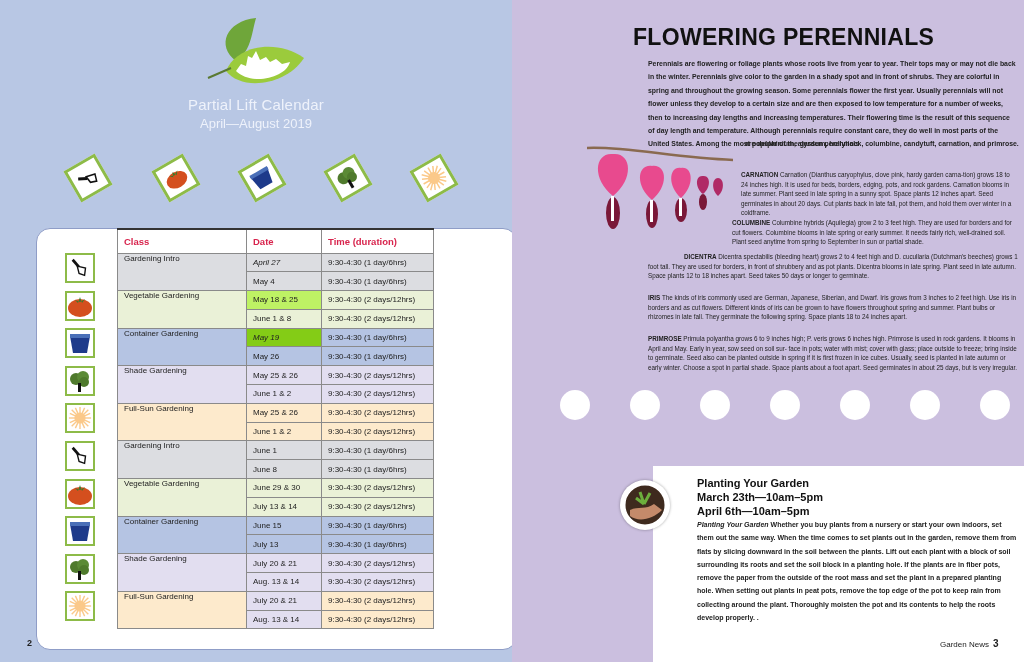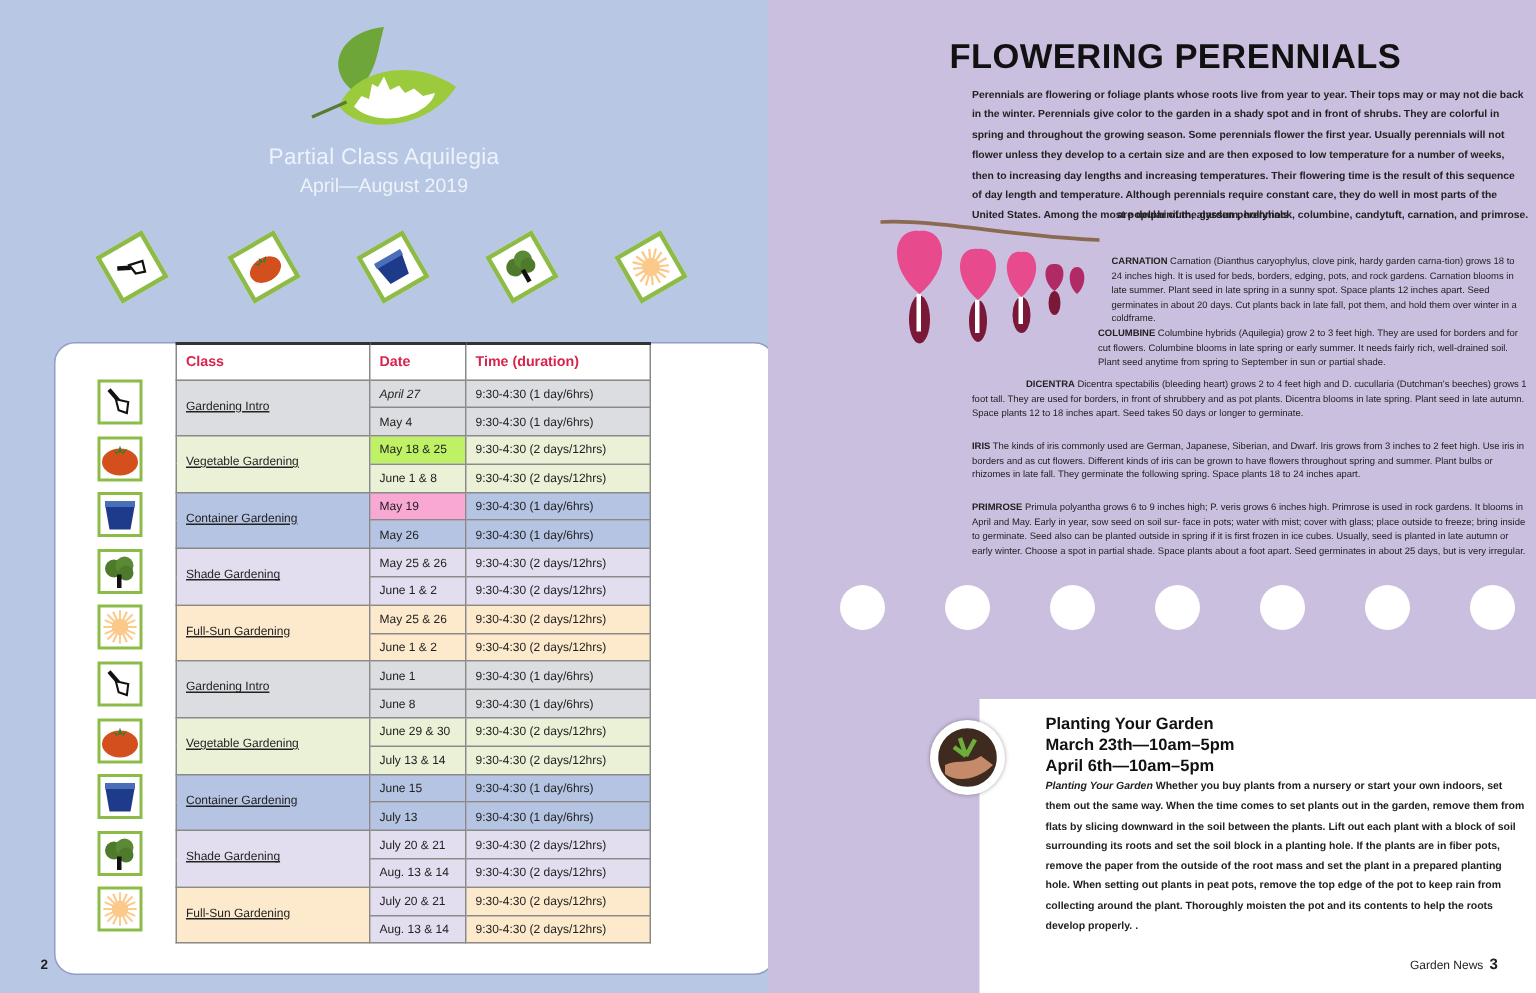--- a/index.html
+++ b/index.html
@@ -14,22 +14,22 @@
   .cal-title.t2 { top:116px; font-size:13px; }
 
   .top-icon { position:absolute; top:160px; width:36px; height:36px; background:#fff; border:3px solid #8dbb48; transform:rotate(-30deg); display:flex; align-items:center; justify-content:center; }
 
   .card { position:absolute; left:36px; top:228px; width:481px; height:422px; background:#fff; border:1.5px solid #8f9dc7; border-radius:14px; }
   .side-icon { position:absolute; left:65px; width:30px; height:30px; background:#fff; border:2.5px solid #8dbb48; display:flex; align-items:center; justify-content:center; }
 
   table.sched { position:absolute; left:117px; top:228px; width:317px; border-collapse:collapse; font-size:8px; color:#222; }
   table.sched td, table.sched th { border:1px solid #8a8a8a; padding:0 6px; height:18.8px; text-align:left; vertical-align:middle;margin-left:24px; }
   table.sched th { color:#d8244d; font-weight:bold; font-size:9.5px; background:#fff; height:24px; border-top:2px solid #333; }
-  table.sched td.c { vertical-align:top; padding-top:12px;text-decoration:underline; }
-  .col-c { width:129px; } .col-d { width:64px; }
+  table.sched td.c { vertical-align:top; padding-top:0; }
+  .col-c { width:129px; } .col-d { width:75px; }
 
   .pagenum-l { position:absolute; left:27px; top:638px; font-size:9px; font-weight:bold; color:#222; }
 
   .fp-title { position:absolute; left:633px; top:24px; font-size:23px; font-weight:bold; color:#111; letter-spacing:0.3px; }
   .fp-intro { position:absolute; left:648px; top:57px; width:368px; font-size:6.9px; line-height:13.4px; color:#222; font-weight:bold; }
   .fp-intro-2 { position:absolute; left:745px; top:137px; width:275px; font-size:6.9px; line-height:13.4px; color:#222; font-weight:bold; }
   .flower { position:absolute; left:585px; top:138px; width:150px; height:110px; }
   .entry { position:absolute; font-size:6.3px; line-height:9.6px; color:#222; }
   .entry b { font-weight:bold; }
 
@@ -48,21 +48,21 @@
 <body>
 
 <div class="left-page"></div>
 
 <svg class="logo" viewBox="0 0 100 70">
   <path d="M30 45 C10 30 20 5 50 2 C45 20 45 35 30 45 Z" fill="#6fa63a"></path>
   <path d="M20 55 C30 30 70 22 98 42 C80 70 35 75 20 55 Z" fill="#9bcb3c"></path>
   <path d="M30 55 L35 48 L40 50 L42 40 L46 42 L50 35 L54 44 L60 41 L64 46 L70 43 L76 48 L84 46 C80 62 45 70 30 55 Z" fill="#fff"></path>
   <path d="M2 62 L25 52" stroke="#5a7a32" stroke-width="2"></path>
 </svg>
-<div class="cal-title t1">Partial Class Aquilegia</div>
+<div class="cal-title t1">Partial Lift Calendar</div>
 <div class="cal-title t2">April—August 2019</div>
 
 <div class="top-icon" style="left:70px;">
   <svg width="24" height="24" viewBox="0 0 24 24">
       <path d="M3 8 L11 12" stroke="#111" stroke-width="3"></path>
       <path d="M11 10 L20 12 L18 19 L12 17 Z" fill="#fff" stroke="#111" stroke-width="1.5"></path>
     </svg>
 </div>
 <div class="top-icon" style="left:158px;">
   <svg width="26" height="26" viewBox="0 0 26 26">
@@ -209,21 +209,21 @@
         <td class="c" rowspan="2" style="background: rgb(234, 241, 215);">Vegetable Gardening</td>
         <td style="background: #bef264;">May 18 &amp; 25</td>
         <td style="background: rgb(234, 241, 215);">9:30-4:30 (2 days/12hrs)</td>
       </tr>
       <tr>
         <td style="background: rgb(234, 241, 215);">June 1 &amp; 8</td>
         <td style="background: rgb(234, 241, 215);">9:30-4:30 (2 days/12hrs)</td>
       </tr>
       <tr>
         <td class="c" rowspan="2" style="background: rgb(181, 196, 227);">Container Gardening</td>
-        <td style="background: #f9a8d4;">May 19</td>
+        <td style="background: #84cc16; font-style: italic;">May 19</td>
         <td style="background: rgb(181, 196, 227);">9:30-4:30 (1 day/6hrs)</td>
       </tr>
       <tr>
         <td style="background: rgb(181, 196, 227);">May 26</td>
         <td style="background: rgb(181, 196, 227);">9:30-4:30 (1 day/6hrs)</td>
       </tr>
       <tr>
         <td class="c" rowspan="2" style="background: rgb(226, 222, 240);">Shade Gardening</td>
         <td style="background: rgb(226, 222, 240);">May 25 &amp; 26</td>
         <td style="background: rgb(226, 222, 240);">9:30-4:30 (2 days/12hrs)</td>

